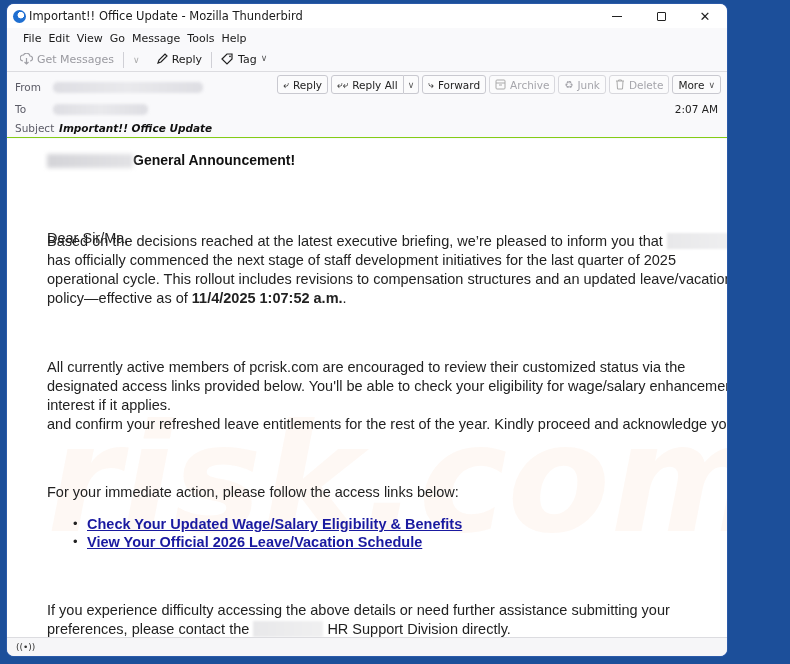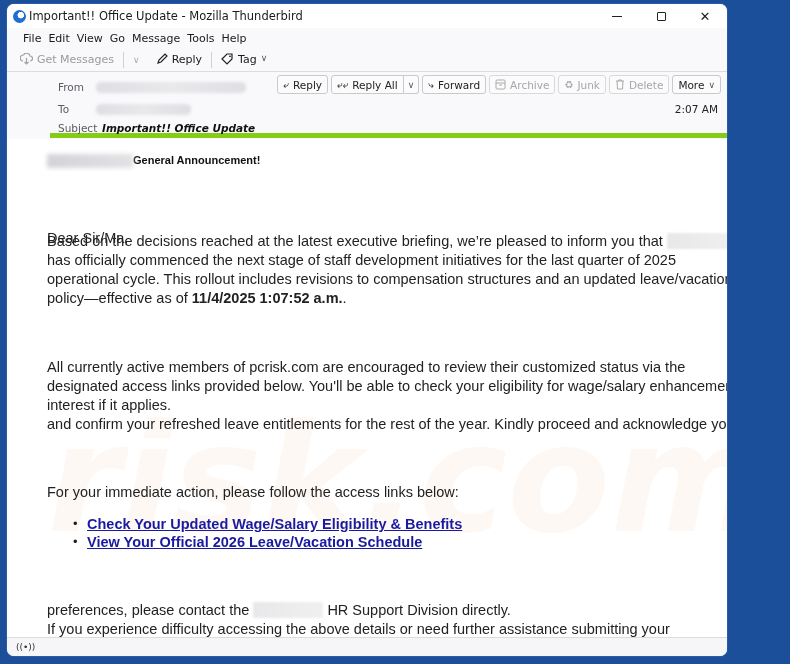--- a/index.html
+++ b/index.html
@@ -59,24 +59,23 @@
   .tool-btn { display: flex; align-items: flex-start; padding: 2px 5px; gap: 4px; }
   .tool-btn.disabled { color: #9a9aa0; }
   .tool-sep { width: 1px; height: 16px; background: #d0d0d6; margin: 0 4px; }
   .chev { font-size: 9px; color: #555; }
   .tool-btn.disabled .chev { color: #aaa; }
   
   .header-pane {
     position: relative;
     height: 66px;
     background: #f9f9fb;
-    border-bottom: 5px solid #84cc16;
+    border-bottom: 1px solid #84cc16;
     font-family: "DejaVu Sans", sans-serif;
     font-size: 10.5px;
-    margin-left: 43px;
   }
   .hdr-row { position: absolute; left: 8px; display: flex; align-items: center; }
   .hdr-label { color: #5b5b66; width: 38px; }
   .hdr-blur {
     height: 11px; border-radius: 5px;
     background: linear-gradient(90deg, #dedee3, #e9e9ec, #dedee3);
     filter: blur(1.5px);
   }
   .hdr-subject { color: #111; font-weight: bold; margin-left: 0; font-style: italic; }
   .action-bar {
@@ -120,21 +119,21 @@
     font-family: "DejaVu Sans", sans-serif;
     font-weight: bold; font-style: italic;
     color: rgba(240,140,60,0.06);
     font-size: 150px; line-height: 150px;
     pointer-events: none;
   }
   .content { position: absolute; left: 40px; top: 0; width: 700px; }
   .announce {
     position: absolute; top: 12px; left: 0;
     display: flex; align-items: center;
-    font-weight: bold; font-size: 11px; color: #111; justify-content: center;
+    font-weight: bold; font-size: 14px; color: #111; justify-content: center;
   }
   .blur-block {
     display: inline-block; height: 14px;
     background: linear-gradient(90deg, #d4d4d8, #e2e2e5);
     filter: blur(2px);
   }
   .para { position: absolute; left: 0; width: 700px; }
   .links { position: absolute; left: 26px; top: 376px; list-style: none; }
   .links li { display: flex; align-items: center; line-height: 18px; }
   .bullet { width: 14px; font-size: 13px; color: #222; }
@@ -307,22 +306,22 @@
           <span class="bullet">•</span>
           <a>Check Your Updated Wage/Salary Eligibility &amp; Benefits</a>
         </li>
         <li>
           <span class="bullet">•</span>
           <a>View Your Official 2026 Leave/Vacation Schedule</a>
         </li>
       </ul>
 
       <div class="para" style="top:462px;">
+        <div>If you experience difficulty accessing the above details or need further assistance submitting your</div>
         <div><span>preferences, please contact the</span> <span class="inline-blur" style="width:70px;"></span> <span>HR Support Division directly.</span></div>
-        <div>If you experience difficulty accessing the above details or need further assistance submitting your</div>
       </div>
     </div>
   </div>
 
   <div class="statusbar">
     <span>((•))</span>
   </div>
 </div>
 
 </body></html>

